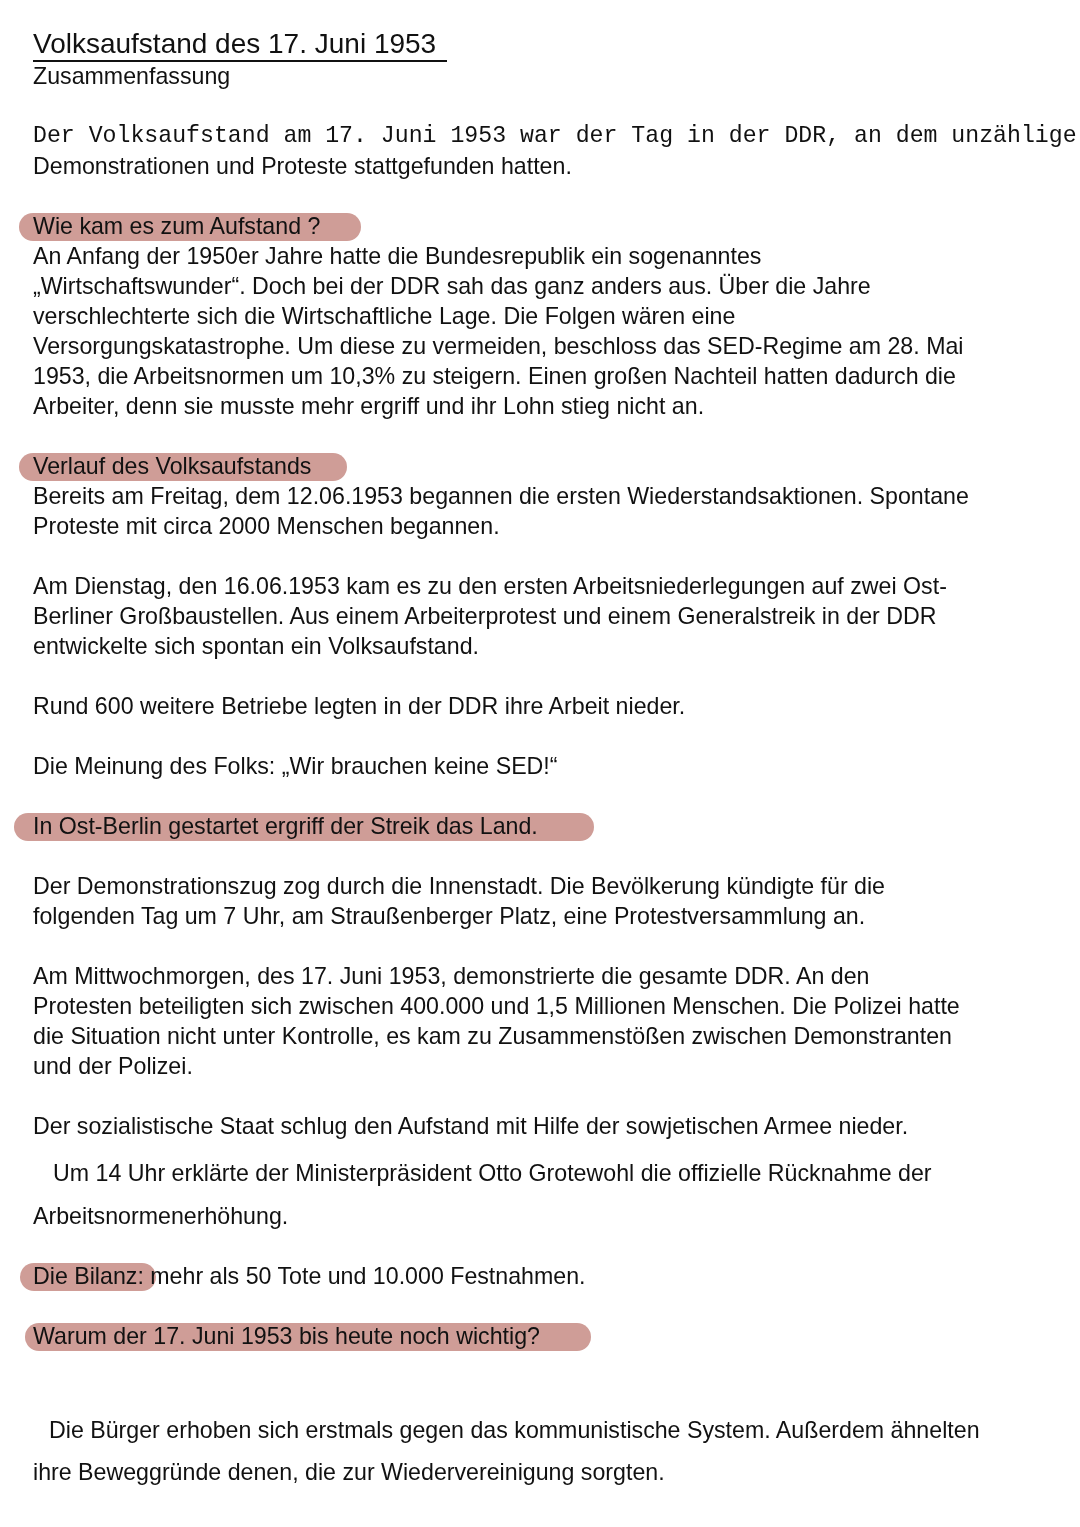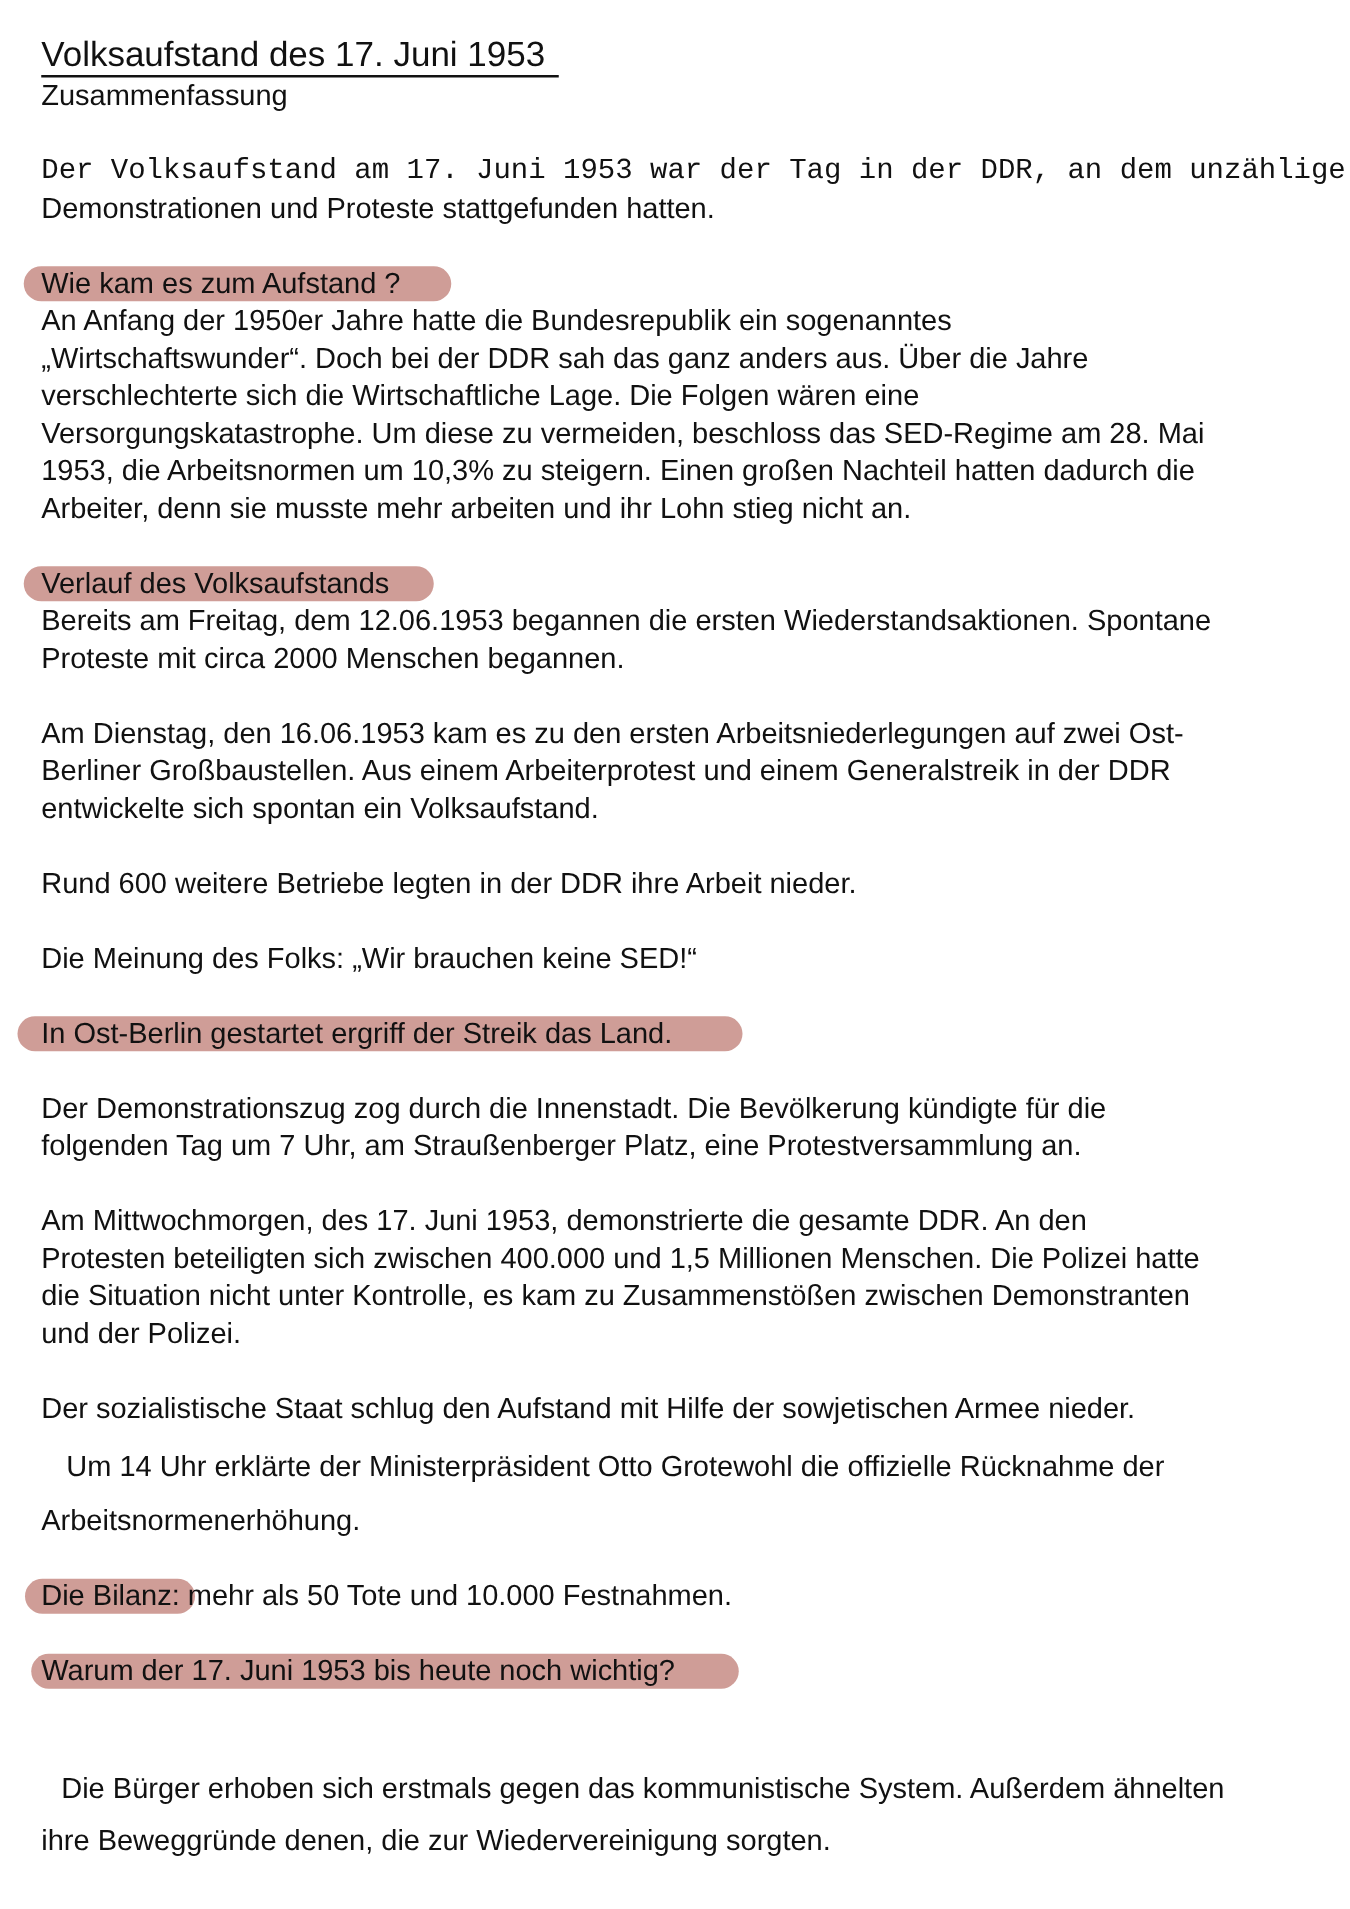--- a/index.html
+++ b/index.html
@@ -65,21 +65,21 @@
   <div class="line" style="top:121px;font-family:Liberation Mono, monospace;">Der Volksaufstand am 17. Juni 1953 war der Tag in der DDR, an dem unzählige Streiks,</div>
   <div class="line" style="top:151px;">Demonstrationen und Proteste stattgefunden hatten.</div>
 
   <div class="hl" style="left:19px; top:213px; width:342px; background:#cf9d97;"></div>
   <div class="line" style="top:211px;">Wie kam es zum Aufstand ?</div>
   <div class="line" style="top:241px;text-align:center;">An Anfang der 1950er Jahre hatte die Bundesrepublik ein sogenanntes</div>
   <div class="line" style="top:271px;">„Wirtschaftswunder“. Doch bei der DDR sah das ganz anders aus. Über die Jahre</div>
   <div class="line" style="top:301px;">verschlechterte sich die Wirtschaftliche Lage. Die Folgen wären eine</div>
   <div class="line" style="top:331px;">Versorgungskatastrophe. Um diese zu vermeiden, beschloss das SED-Regime am 28. Mai</div>
   <div class="line" style="top:361px;">1953, die Arbeitsnormen um 10,3% zu steigern. Einen großen Nachteil hatten dadurch die</div>
-  <div class="line" style="top:391px;">Arbeiter, denn sie musste mehr arbeiten und ihr Lohn stieg nicht an.</div>
+  <div class="line" style="top:391px;">Arbeiter, denn sie musste mehr ergriff und ihr Lohn stieg nicht an.</div>
 
   <div class="hl" style="left:19px; top:453px; width:328px; background:#cf9d97;"></div>
   <div class="line" style="top:451px;">Verlauf des Volksaufstands</div>
   <div class="line" style="top:481px;">Bereits am Freitag, dem 12.06.1953 begannen die ersten Wiederstandsaktionen. Spontane</div>
   <div class="line" style="top:511px;">Proteste mit circa 2000 Menschen begannen.</div>
 
   <div class="line" style="top:571px;">Am Dienstag, den 16.06.1953 kam es zu den ersten Arbeitsniederlegungen auf zwei Ost-</div>
   <div class="line" style="top:601px;">Berliner Großbaustellen. Aus einem Arbeiterprotest und einem Generalstreik in der DDR</div>
   <div class="line" style="top:631px;">entwickelte sich spontan ein Volksaufstand.</div>
 

